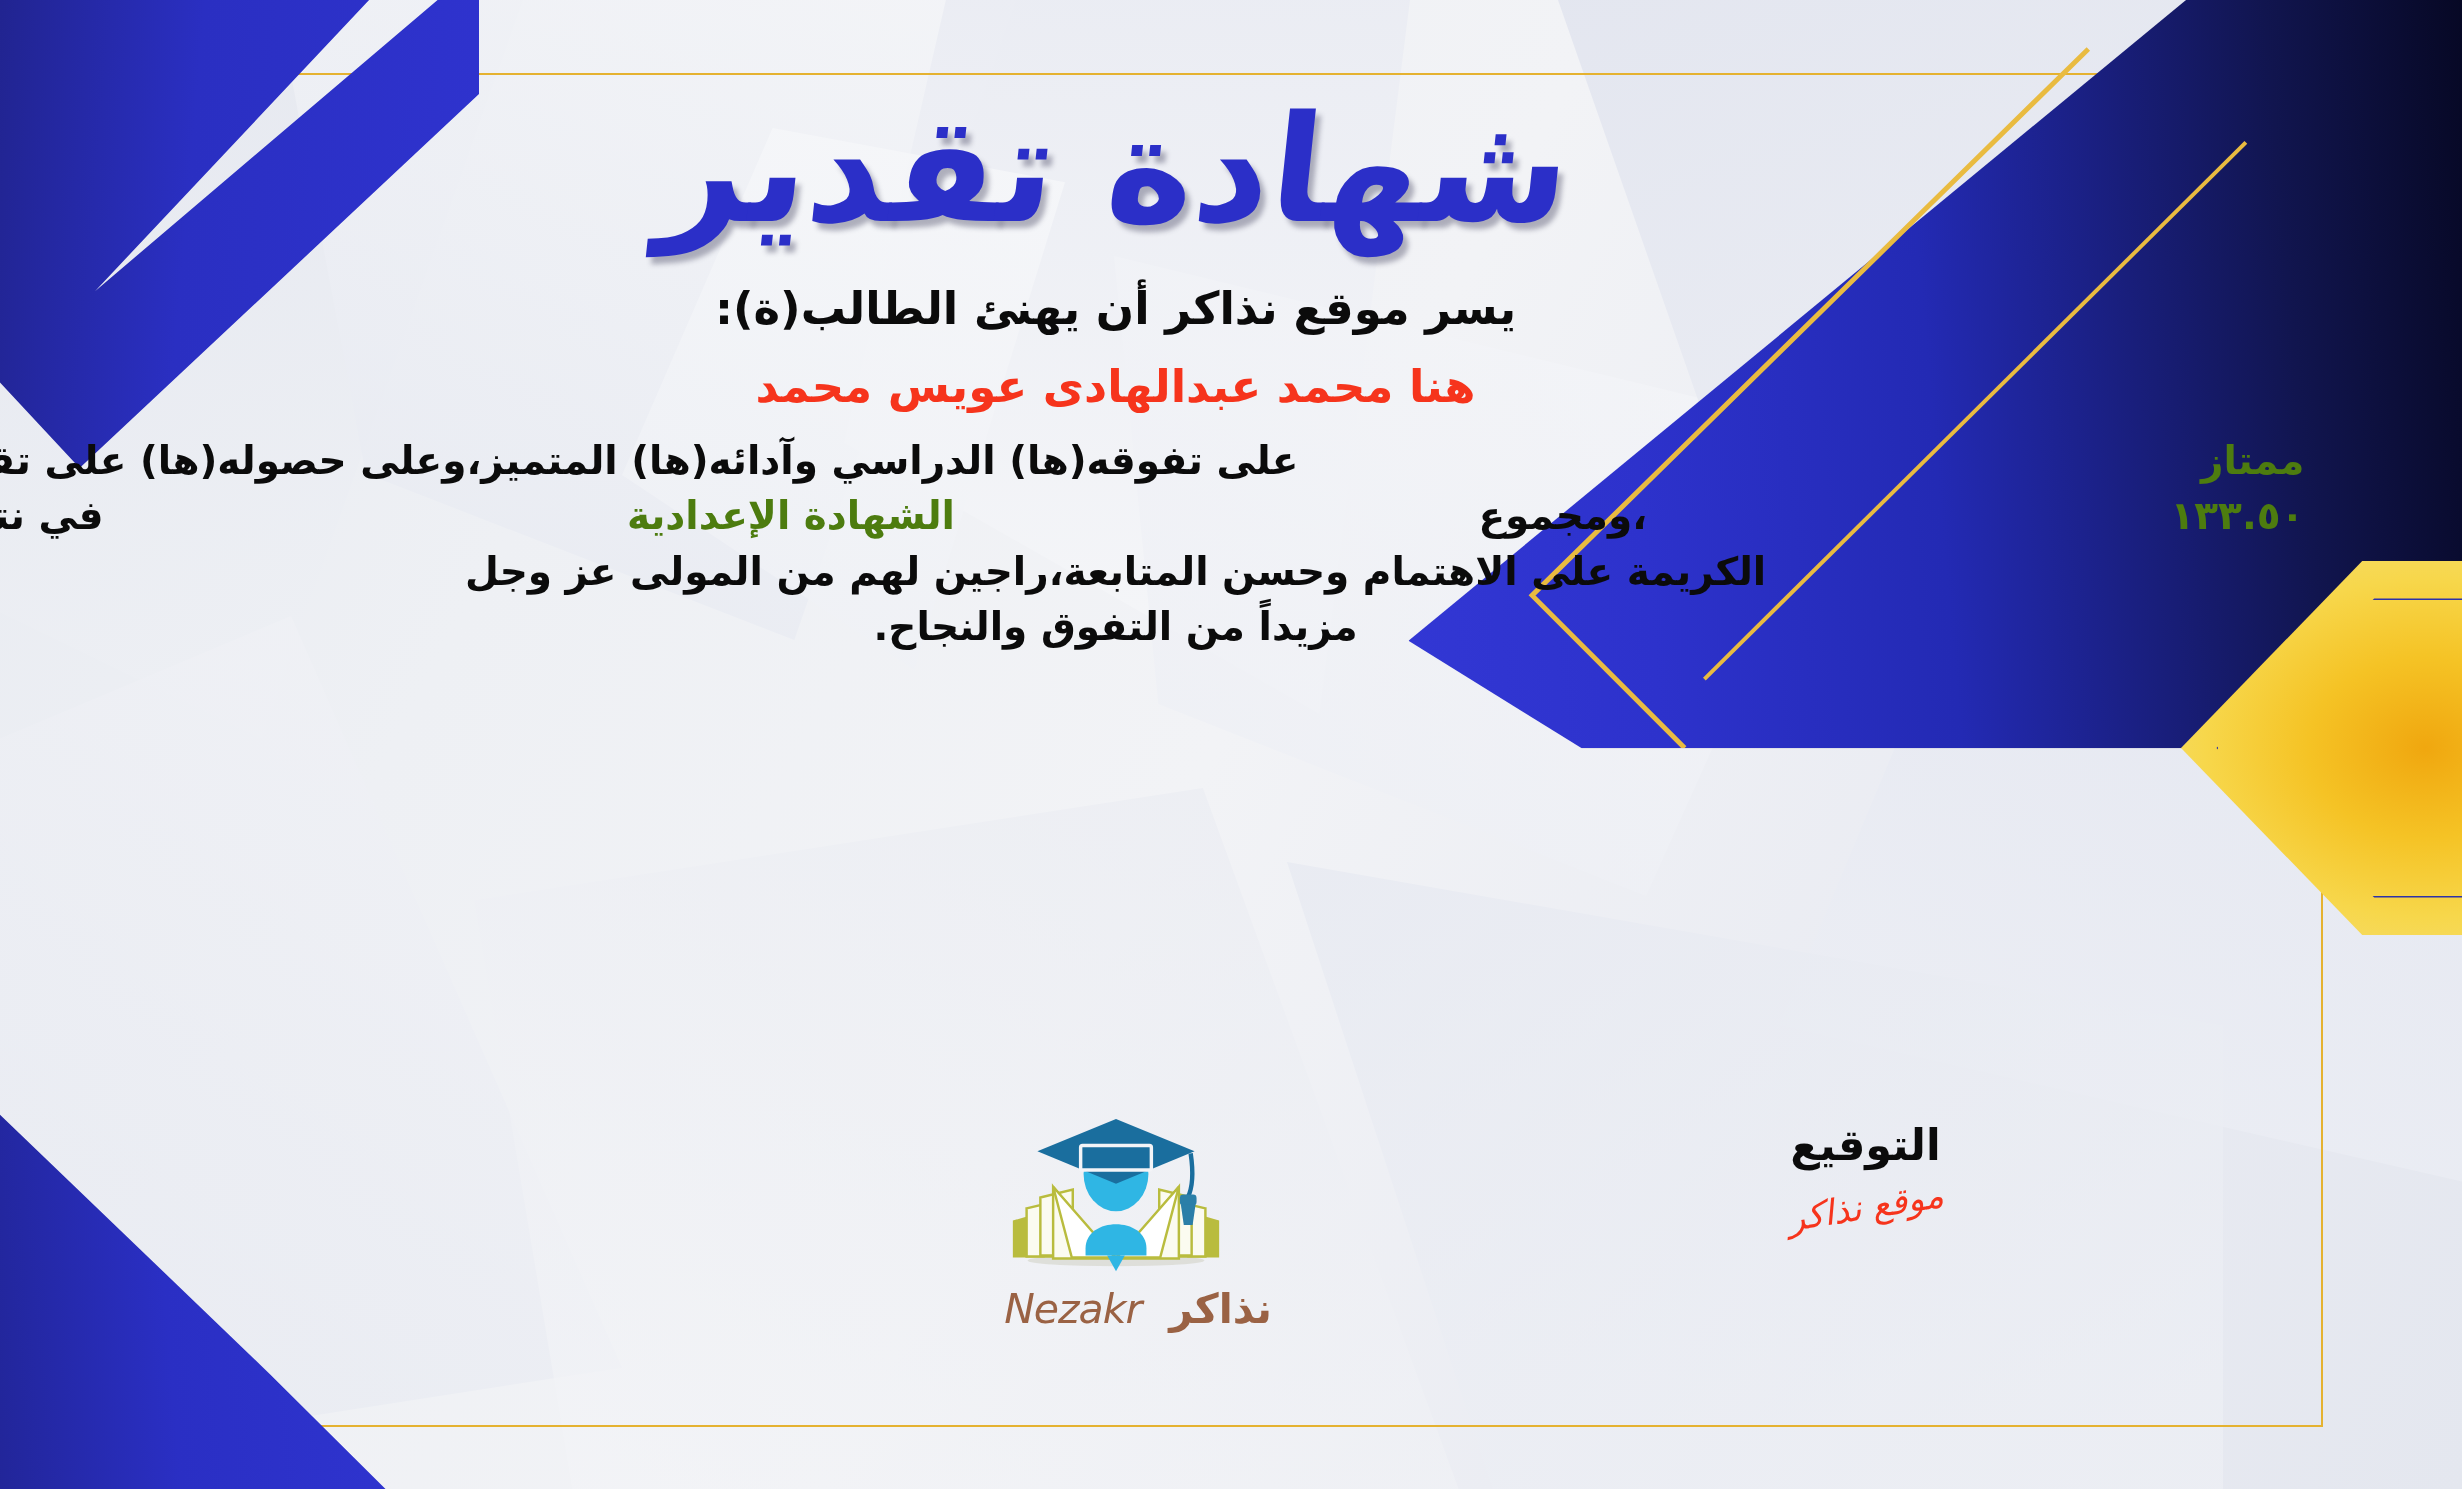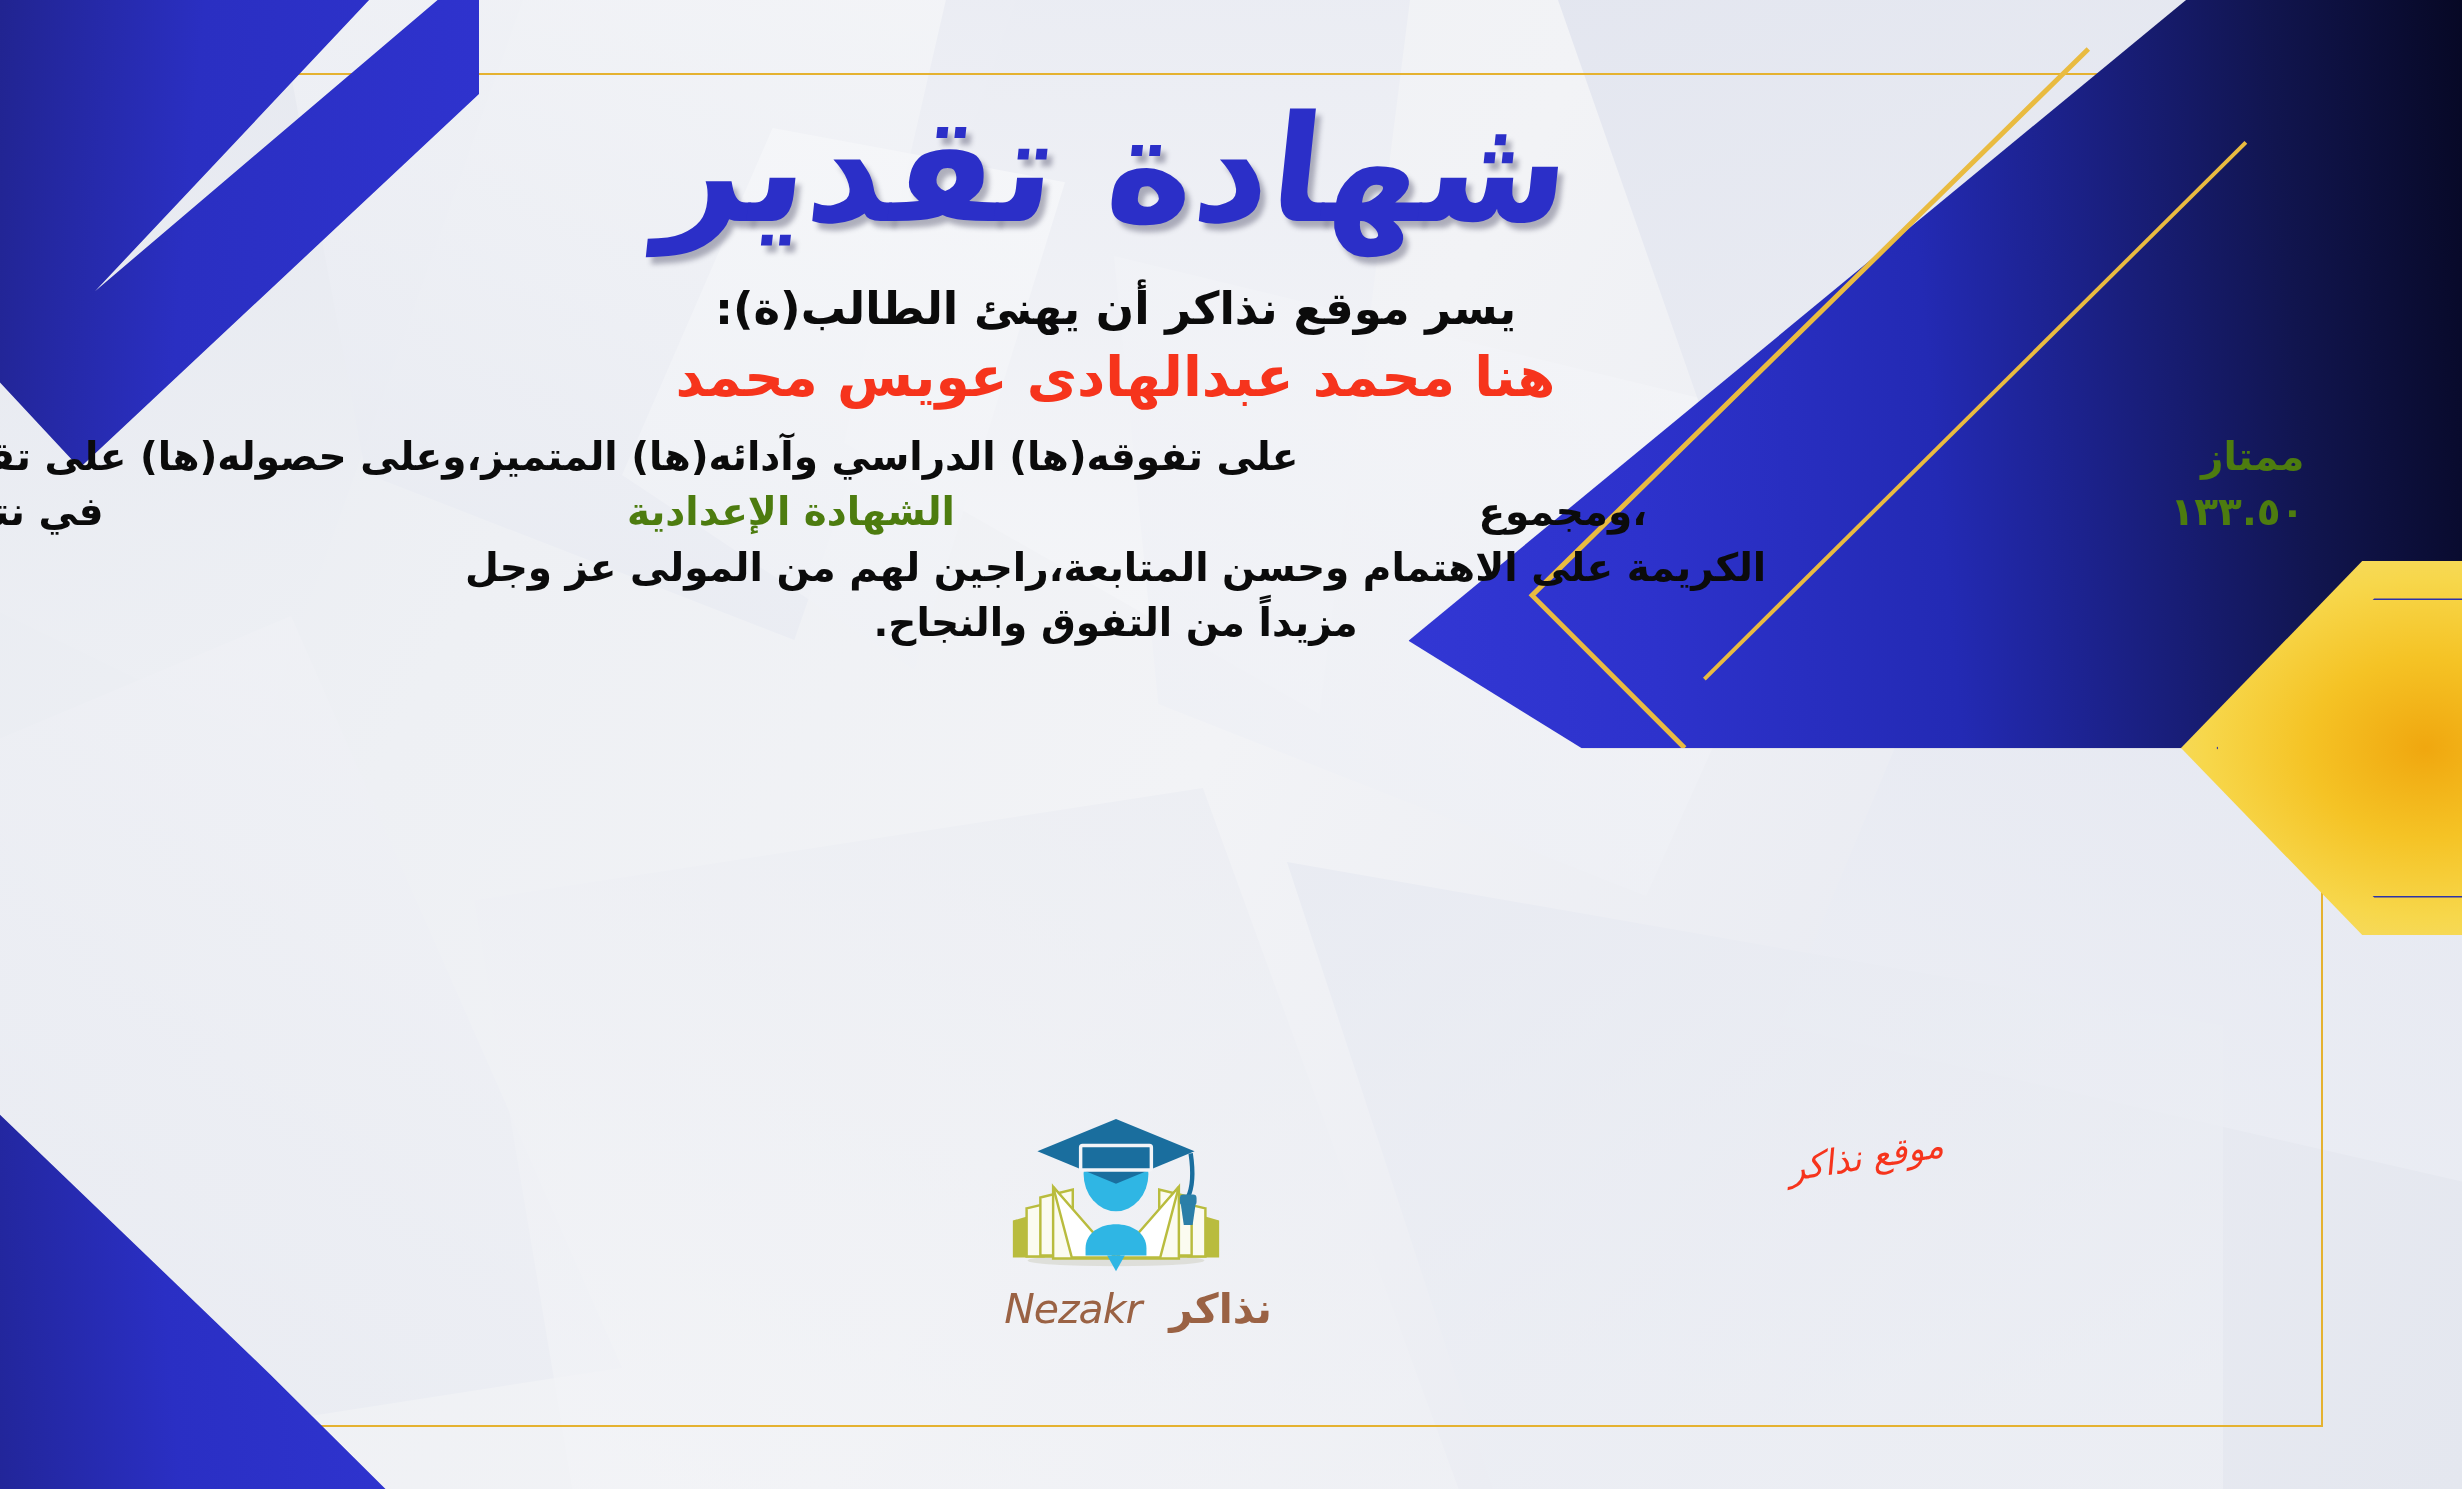--- a/index.html
+++ b/index.html
@@ -139,22 +139,22 @@
   .greeting{
     margin-top:34px;
     font-size:45px;
     font-weight:600;
     color:#0b0b0b;
     white-space:nowrap;
     text-align:right;
   }
 
   .student-name{
-    margin-top:10px;
-    font-size:55px;
+    margin-top:25px;
+    font-size:45px;
     font-weight:700;
     color:#f6341c;
     white-space:nowrap;
   }
 
   .body{
     margin-top:19.7px;
     width:100%;
     display:flex; flex-direction:column; align-items:center;
     font-size:39px;
@@ -299,20 +299,21 @@
 
       <div class="row">
         <span class="seg">مزيداً من التفوق والنجاح.</span>
       </div>
 
     </div>
 
     <div class="footer">
 
       <div class="sig-block">
+        <div class="sig-label">التوقيع</div>
         <div class="sig-script">موقع نذاكر</div>
       </div>
 
       <div class="logo">
         <div class="logo-mark">
           <svg viewBox="0 0 480 340">
 
             <ellipse cx="240" cy="296" rx="180" ry="12" fill="#cfcfc2" opacity=".55"></ellipse>
 
             <path d="M30 215 L95 196 L95 290 L30 290 Z" fill="#b9bc3e"></path>

